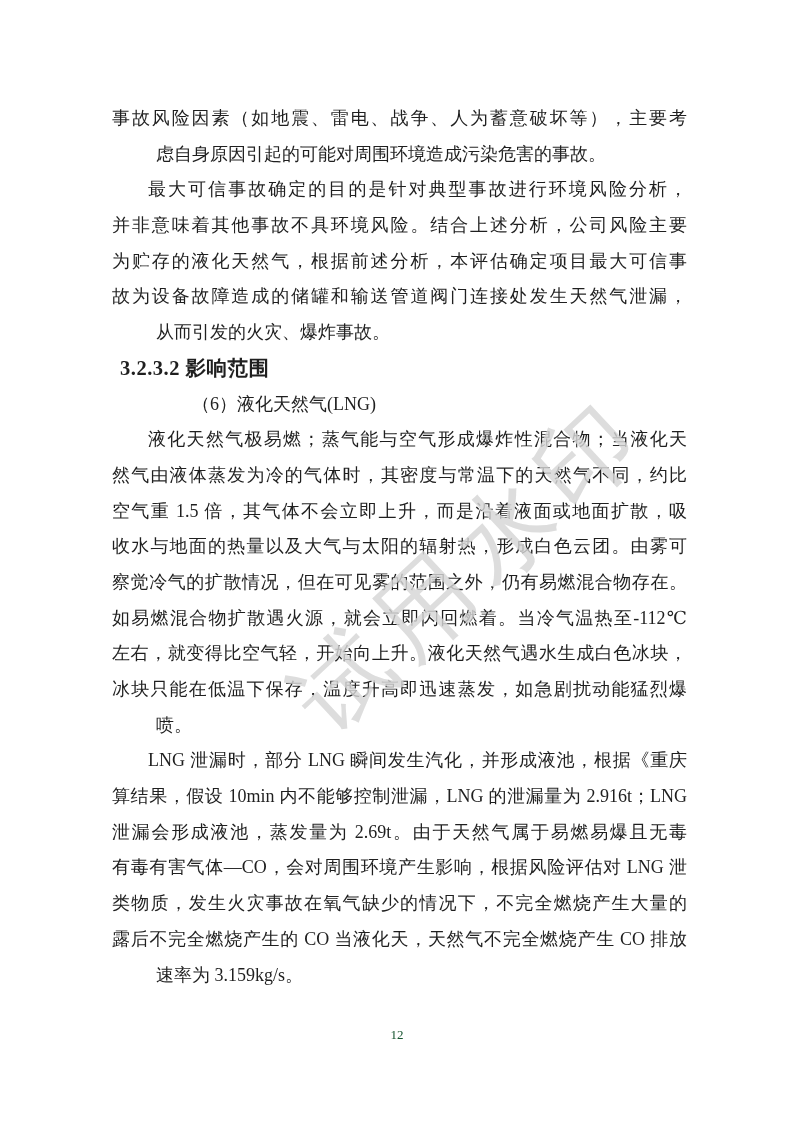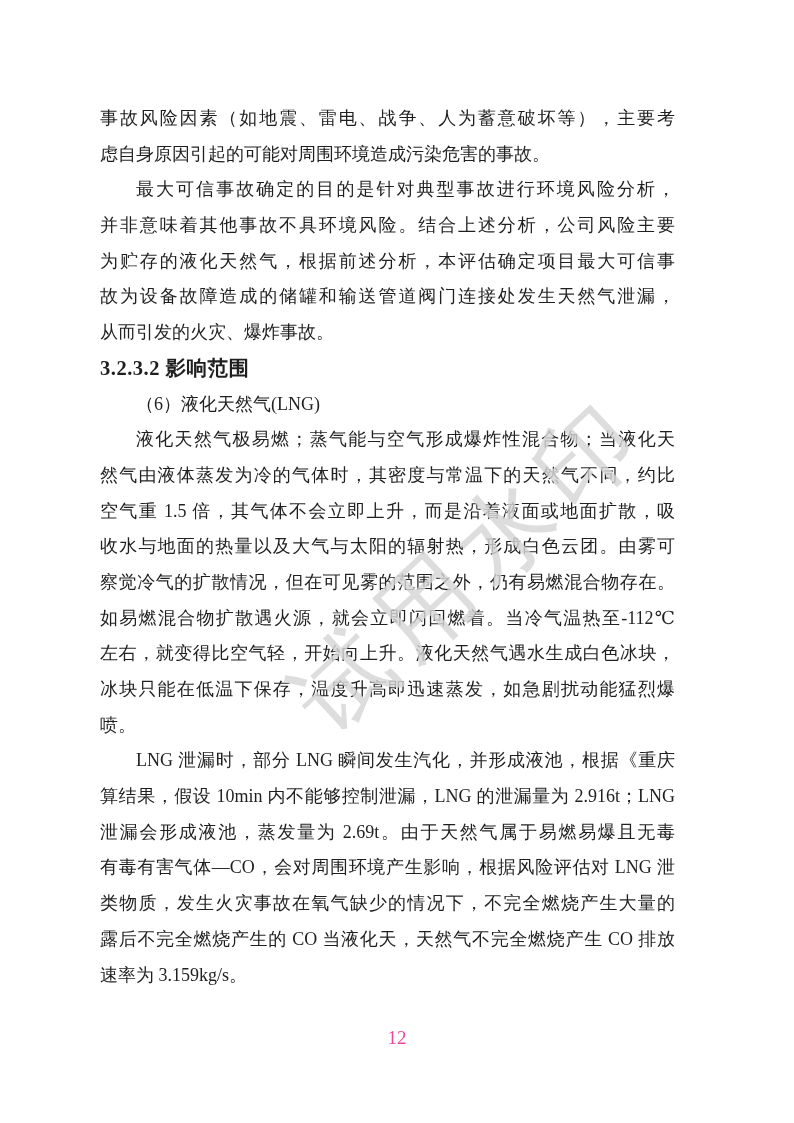--- a/index.html
+++ b/index.html
@@ -11,46 +11,48 @@
     position: relative;
     width: 794px;
     height: 1123px;
     background: #ffffff;
     overflow: hidden;
     font-family: "Liberation Serif", "DejaVu Serif", serif;
     color: #1f1f1f;
   }
   .content {
     position: absolute;
-    left: 100px;
+    left: 112px;
     top: 101px;
     width: 575px;
     font-size: 18px;
     line-height: 35.7px;
   }
   .line {
     height: 35.7px;
     overflow: hidden;
     text-align: justify;
     text-align-last: justify;
     white-space: normal;
   }
   .line.short {
     text-align: right;
     text-align-last: left;
+    margin-left: 44px;
   }
   .line.indent {
     text-indent: 2em;
   }
   .line.heading {
     font-weight: bold;
     font-size: 20.5px;
     text-align: center;
     text-align-last: left;
     letter-spacing: 0.5px;
+    margin-left: 8px;
   }
   .watermark {
     position: absolute;
     left: 165px;
     top: 512px;
     width: 610px;
     height: 105px;
     line-height: 105px;
     font-size: 96px;
     letter-spacing: 14px;
@@ -62,22 +64,22 @@
     pointer-events: none;
     font-family: "Liberation Serif", "DejaVu Serif", serif;
     white-space: nowrap;
   }
   .page-number {
     position: absolute;
     left: 0;
     top: 1027px;
     width: 100%;
     text-align: center;
-    font-size: 19px;
-    color: #ec4899;
+    font-size: 13px;
+    color: #14532d;
     font-family: Liberation Serif, serif;
   }
 </style>
 </head>
 <body>
 
 <div class="page">
 
   <div class="content">
     <div class="line">事故风险因素（如地震、雷电、战争、人为蓄意破坏等），主要考</div>

